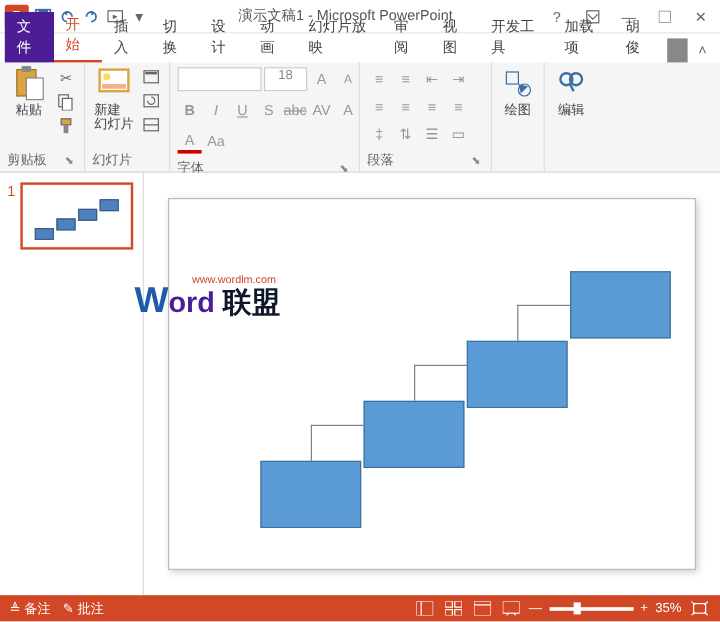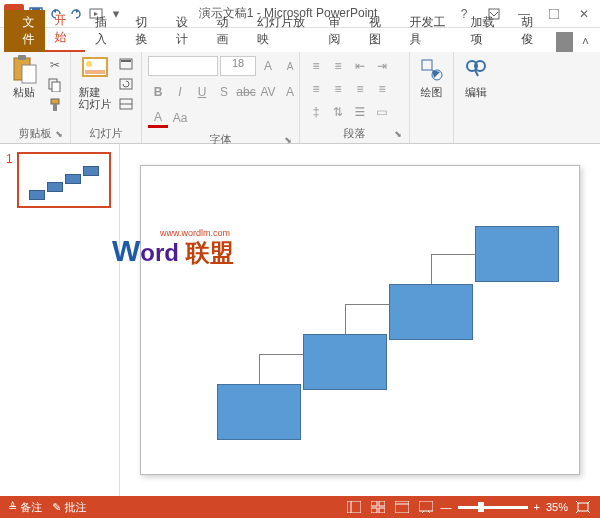--- a/index.html
+++ b/index.html
@@ -9,29 +9,29 @@
 .titlebar { height: 28px; background: #fff; display: flex; align-items: center; padding: 0 4px; font-size: 12px; color: #444; border-bottom: 1px solid #e0e0e0; }
 .tb-left { display: flex; align-items: center; gap: 4px; }
 .pp-icon { width: 20px; height: 20px; background: #d24726; color: #fff; display: flex; align-items: center; justify-content: center; font-weight: bold; font-size: 11px; border-radius: 2px; }
 .qat-icon { width: 16px; height: 16px; color: #666; display: flex; align-items: center; justify-content: center; font-size: 13px; }
 .tb-title { flex: 1; text-align: center; color: #555; font-size: 12px; }
 .tb-right { display: flex; align-items: center; gap: 6px; }
 .win-btn { width: 24px; height: 20px; display: flex; align-items: center; justify-content: center; font-size: 12px; color: #666; }
 
 .tabs { height: 24px; display: flex; align-items: flex-end; padding-left: 4px; font-size: 12px; background: #fff; }
 .tab { padding: 4px 10px; color: #444; cursor: pointer; }
-.tab-file { background: #a16207; color: #fff; text-align: right; }
+.tab-file { background: #4c1d95; color: #fff; }
 .tab-active { color: #d24726; border-bottom: 2px solid #d24726; }
 .avatar { width: 20px; height: 20px; background: #888; margin-left: 4px; margin-right: 4px; }
 .collapse-btn { width: 20px; height: 20px; display: flex; align-items: center; justify-content: center; color: #666; margin-left: auto; margin-right: 6px; }
 
 .ribbon { height: 92px; background: #f5f5f5; border-bottom: 1px solid #ccc; display: flex; font-size: 11px; }
 .group { border-right: 1px solid #ddd; padding: 4px 6px 2px 6px; display: flex; flex-direction: column; }
 .group-body { flex: 1; display: flex; align-items: flex-start; gap: 4px; }
-.group-label { text-align: center; color: #666; font-size: 11px; padding-top: 2px; position: relative; }
+.group-label { color: #666; font-size: 11px; padding-top: 2px; position: relative; }
 .group-launcher { position: absolute; right: 0; bottom: 2px; width: 10px; height: 10px; color: #888; font-size: 9px; }
 .big-btn { display: flex; flex-direction: column; align-items: center; width: 36px; gap: 2px; }
 .big-btn-icon { width: 28px; height: 28px; display: flex; align-items: center; justify-content: center; font-size: 20px; }
 .big-btn-text { font-size: 11px; color: #444; text-align: left; line-height: 1.1; }
 .small-col { display: flex; flex-direction: column; gap: 2px; }
 .small-btn { width: 18px; height: 18px; display: flex; align-items: center; justify-content: center; color: #666; font-size: 12px; }
 .font-row { display: flex; gap: 2px; align-items: center; margin-bottom: 2px; }
 .font-name { width: 70px; height: 20px; border: 1px solid #ccc; background: #fff; font-size: 11px; padding: 0 2px; color: #aaa; }
 .font-size { width: 36px; height: 20px; border: 1px solid #ccc; background: #fff; font-size: 11px; padding: 0 2px; color: #888; text-align: center; }
 .fmt-btn { width: 20px; height: 20px; display: flex; align-items: center; justify-content: center; color: #999; font-size: 12px; }
@@ -45,21 +45,21 @@
 .thumb-shape { position: absolute; background: #4f81bd; border: 1px solid #385d8a; }
 
 .slide-area { flex: 1; display: flex; align-items: center; justify-content: center; background: #fff; position: relative; overflow: hidden; }
 .slide { width: 440px; height: 310px; background: #fff; border: 1px solid #bbb; box-shadow: 2px 2px 6px rgba(0,0,0,0.2); position: relative; }
 .box { position: absolute; width: 84px; height: 56px; background: #5b9bd5; border: 1px solid #41719c; }
 .connector { position: absolute; border-color: #7f7f7f; }
 
 .watermark { position: absolute; left: 112px; top: 234px; font-size: 24px; font-weight: bold; z-index: 50; }
 .wm-w { color: #1e5aa8; font-size: 30px; }
 .wm-ord { color: #4c1d95; }
-.wm-cn { color: #c2410c; text-align: center; }
+.wm-cn { color: #0f172a; text-align: center; }
 .wm-url { position: absolute; left: 160px; top: 228px; font-size: 9px; color: #d24726; }
 
 .statusbar { position: absolute; bottom: 0; left: 0; right: 0; height: 22px; background: #d24726; color: #fff; display: flex; align-items: center; font-size: 11px; padding: 0 8px; gap: 10px; }
 .sb-left { display: flex; gap: 10px; align-items: center; }
 .sb-right { margin-left: auto; display: flex; gap: 6px; align-items: center; }
 .view-btn { width: 18px; height: 16px; display: flex; align-items: center; justify-content: center; }
 .zoom-slider { width: 70px; height: 3px; background: #fff; position: relative; }
 .zoom-thumb { position: absolute; width: 6px; height: 10px; background: #fff; top: -4px; left: 20px; }
 svg { display: block; }
 </style>

